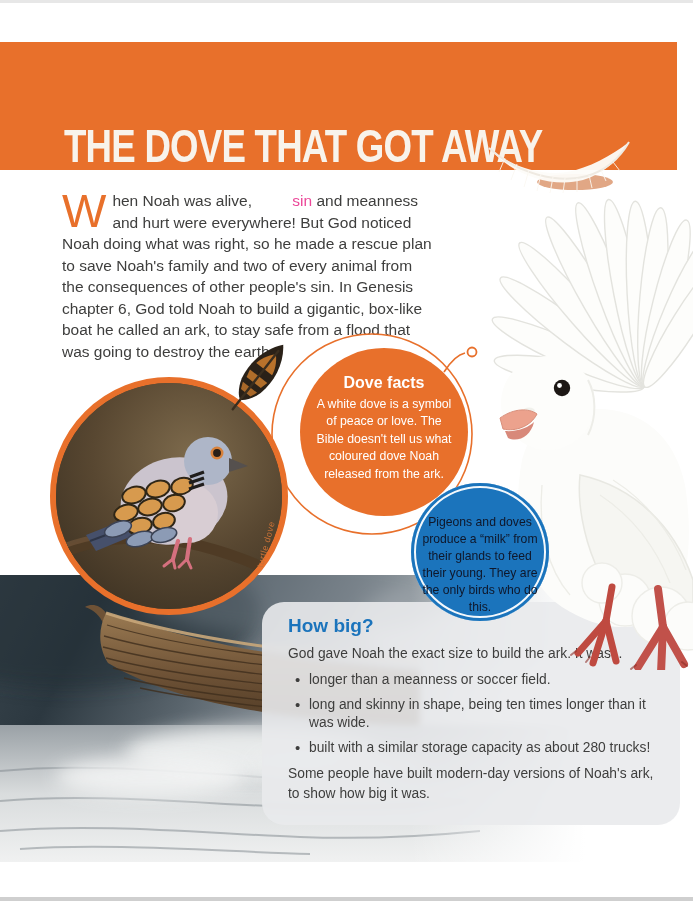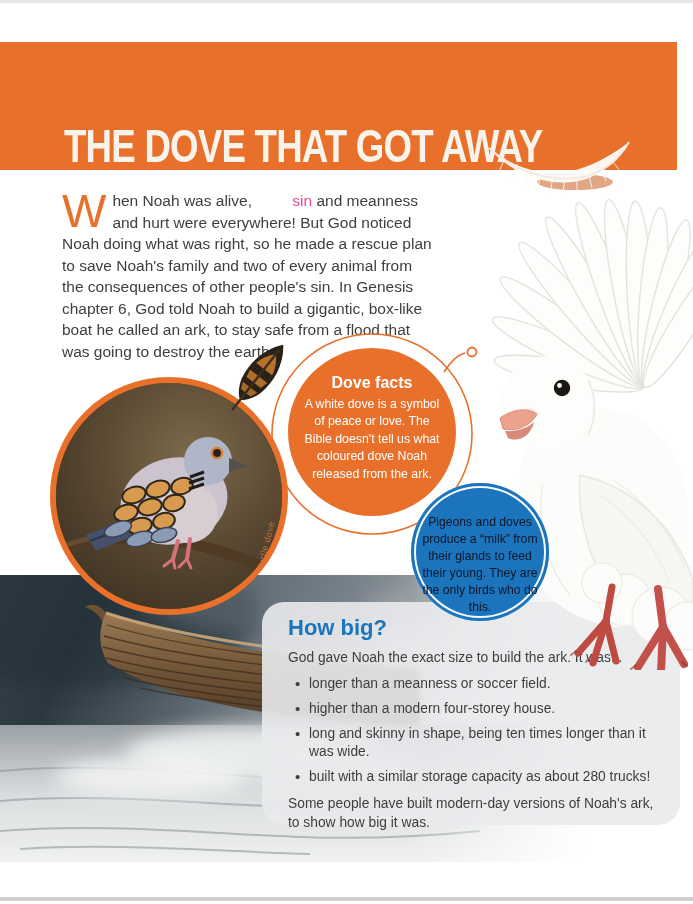--- a/index.html
+++ b/index.html
@@ -28,39 +28,39 @@
   .turtle-circle{position:absolute;left:50px;top:377px;width:226px;height:226px;border-radius:50%;
                  border:6px solid #E8702B;overflow:hidden;z-index:3;background:#54452F;}
   .turtle-caption{position:absolute;left:255px;top:566px;z-index:3;color:#C87137;font-size:9px;
                   transform:rotate(-75deg);transform-origin:0 0;white-space:nowrap;letter-spacing:.5px;}
 
   
   .ring-layer{position:absolute;left:0;top:0;width:693px;height:904px;z-index:2;pointer-events:none;}
   .connector-layer{position:absolute;left:0;top:0;width:693px;height:904px;z-index:6;pointer-events:none;}
 
   
-  .dove-facts{position:absolute;left:288px;top:348px;width:168px;height:168px;border-radius:50%;
+  .dove-facts{position:absolute;left:300px;top:348px;width:168px;height:168px;border-radius:50%;
               background:#E8702B;color:#fff;z-index:6;text-align:center;}
   .dove-facts h2{margin:26px 0 4px 0;font-size:16px;font-weight:bold;}
   .dove-facts p{margin:0 auto;width:140px;font-size:12.3px;line-height:1.42;}
 
   
   .pigeon-circle{position:absolute;left:411px;top:483px;width:138px;height:138px;border-radius:50%;
                  background:#1B74BC;color:#0f172a;z-index:6;text-align:center;
                  box-shadow:inset 0 0 0 3px #1B74BC, inset 0 0 0 5px rgba(255,255,255,.95);}
   .pigeon-circle p{margin:31px auto 0 auto;width:124px;font-size:12.2px;line-height:1.4;}
 
   
   .storm{position:absolute;left:0;top:575px;width:585px;height:287px;z-index:1;}
 
   
   .howbig{position:absolute;left:262px;top:602px;width:418px;height:223px;z-index:4;
           background:rgba(233,234,236,.9);border-radius:22px;backdrop-filter:blur(3px);}
   .howbig-inner{padding:13px 24px 0 26px;}
-  .howbig h2{margin:0 0 7px 0;color:#1B74BC;font-size:22px;font-weight:bold;}
+  .howbig h2{margin:0 0 7px 0;color:#1B74BC;font-size:19px;font-weight:bold;}
   .howbig p{margin:0;font-size:13.8px;line-height:1.42;}
   .howbig ul{margin:6px 0 6px 0;padding:0;list-style:none;}
   .howbig li{position:relative;margin:7px 0;padding-left:21px;font-size:13.8px;line-height:1.32;}
   .howbig li::before{content:"•";position:absolute;left:7px;top:-1px;font-size:15px;color:#3E3E3D;}
 
   
   .white-dove{position:absolute;left:430px;top:185px;z-index:5;}
 </style>
 </head>
 <body>
@@ -212,21 +212,20 @@
     <rect width="585" height="287" fill="url(#fadeR)"></rect>
     <rect y="0" width="585" height="10" fill="#fff" opacity="0"></rect>
   </svg>
 
   <div class="howbig">
     <div class="howbig-inner">
       <h2>How big?</h2>
       <p>God gave Noah the exact size to build the ark. It was...</p>
       <ul>
         <li>longer than a meanness or soccer field.</li>
-        <li>higher than a modern four-storey house.</li>
         <li>long and skinny in shape, being ten times longer than it was wide.</li>
         <li>built with a similar storage capacity as about 280 trucks!</li>
       </ul>
       <p>Some people have built modern-day versions of Noah's ark, to show how big it was.</p>
     </div>
   </div>
 
   <svg class="white-dove" width="263" height="485" viewBox="0 0 263 485">
 
     <g fill="#FDFDFB" stroke="#E3E3DE" stroke-width="1.4">

